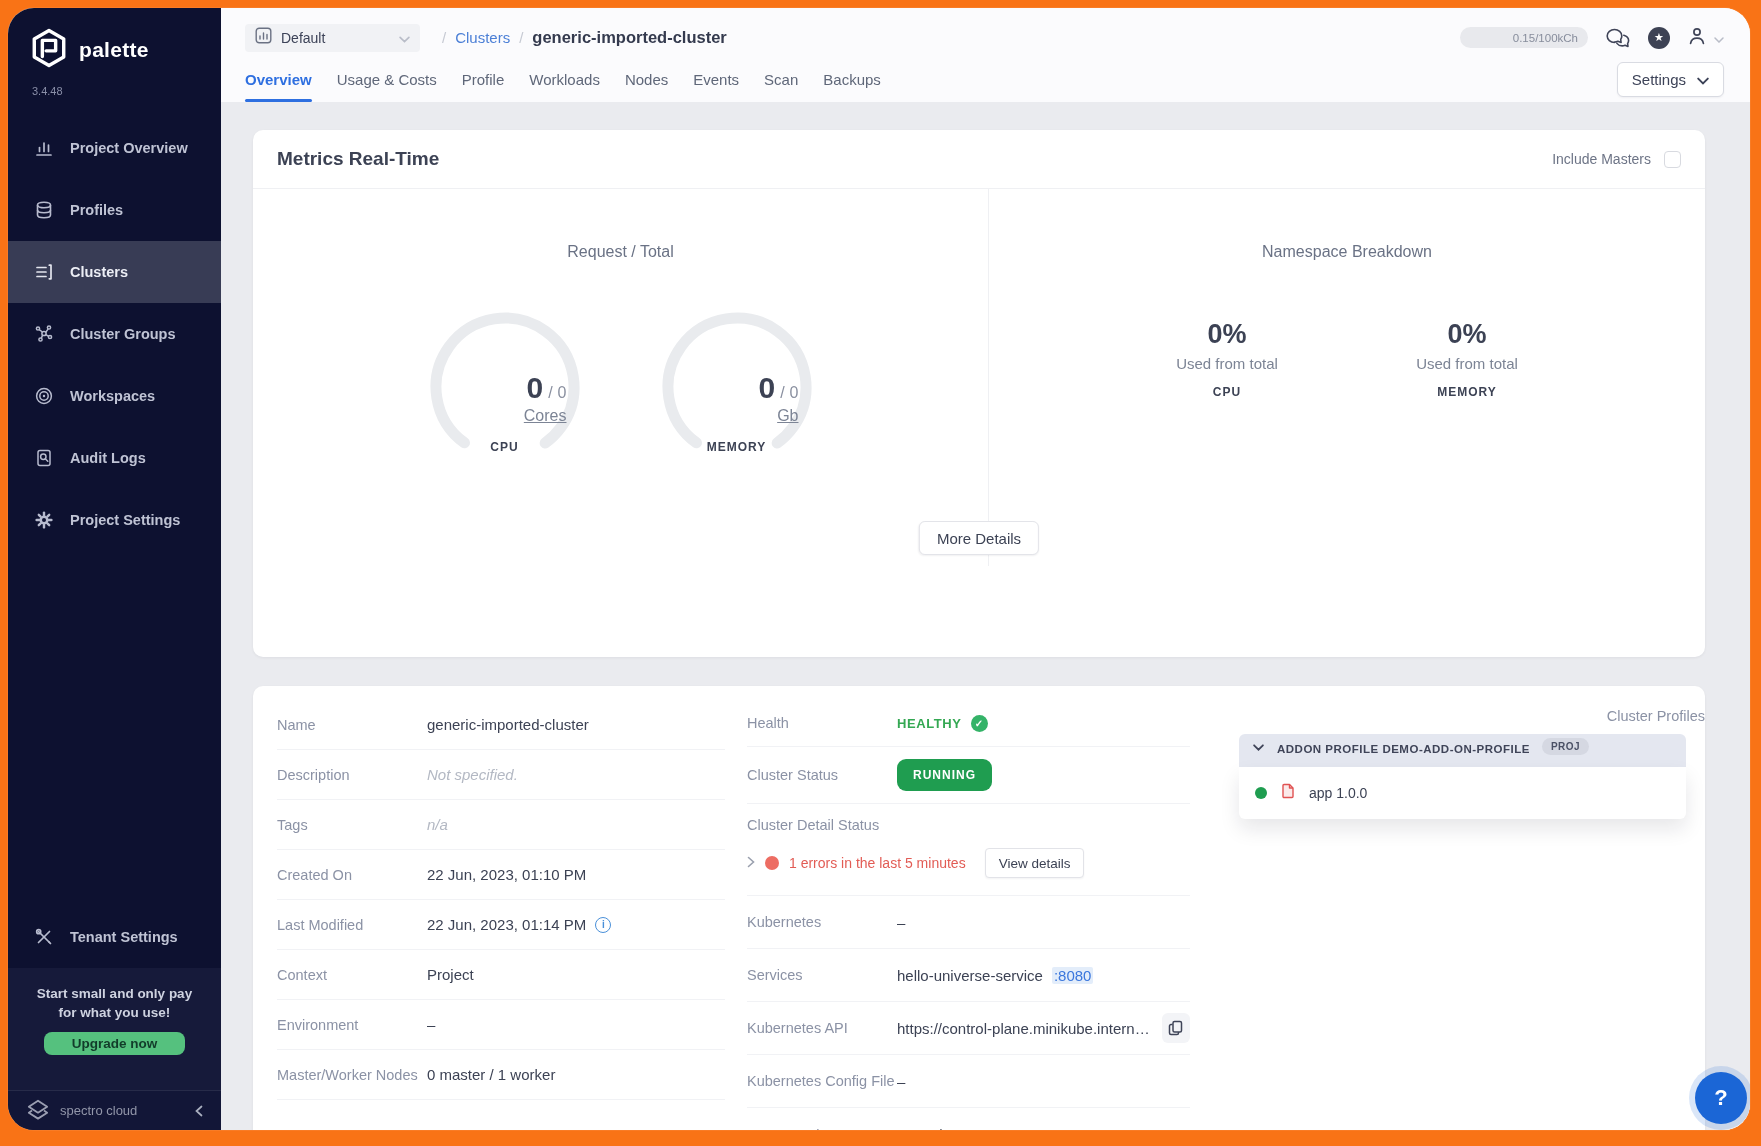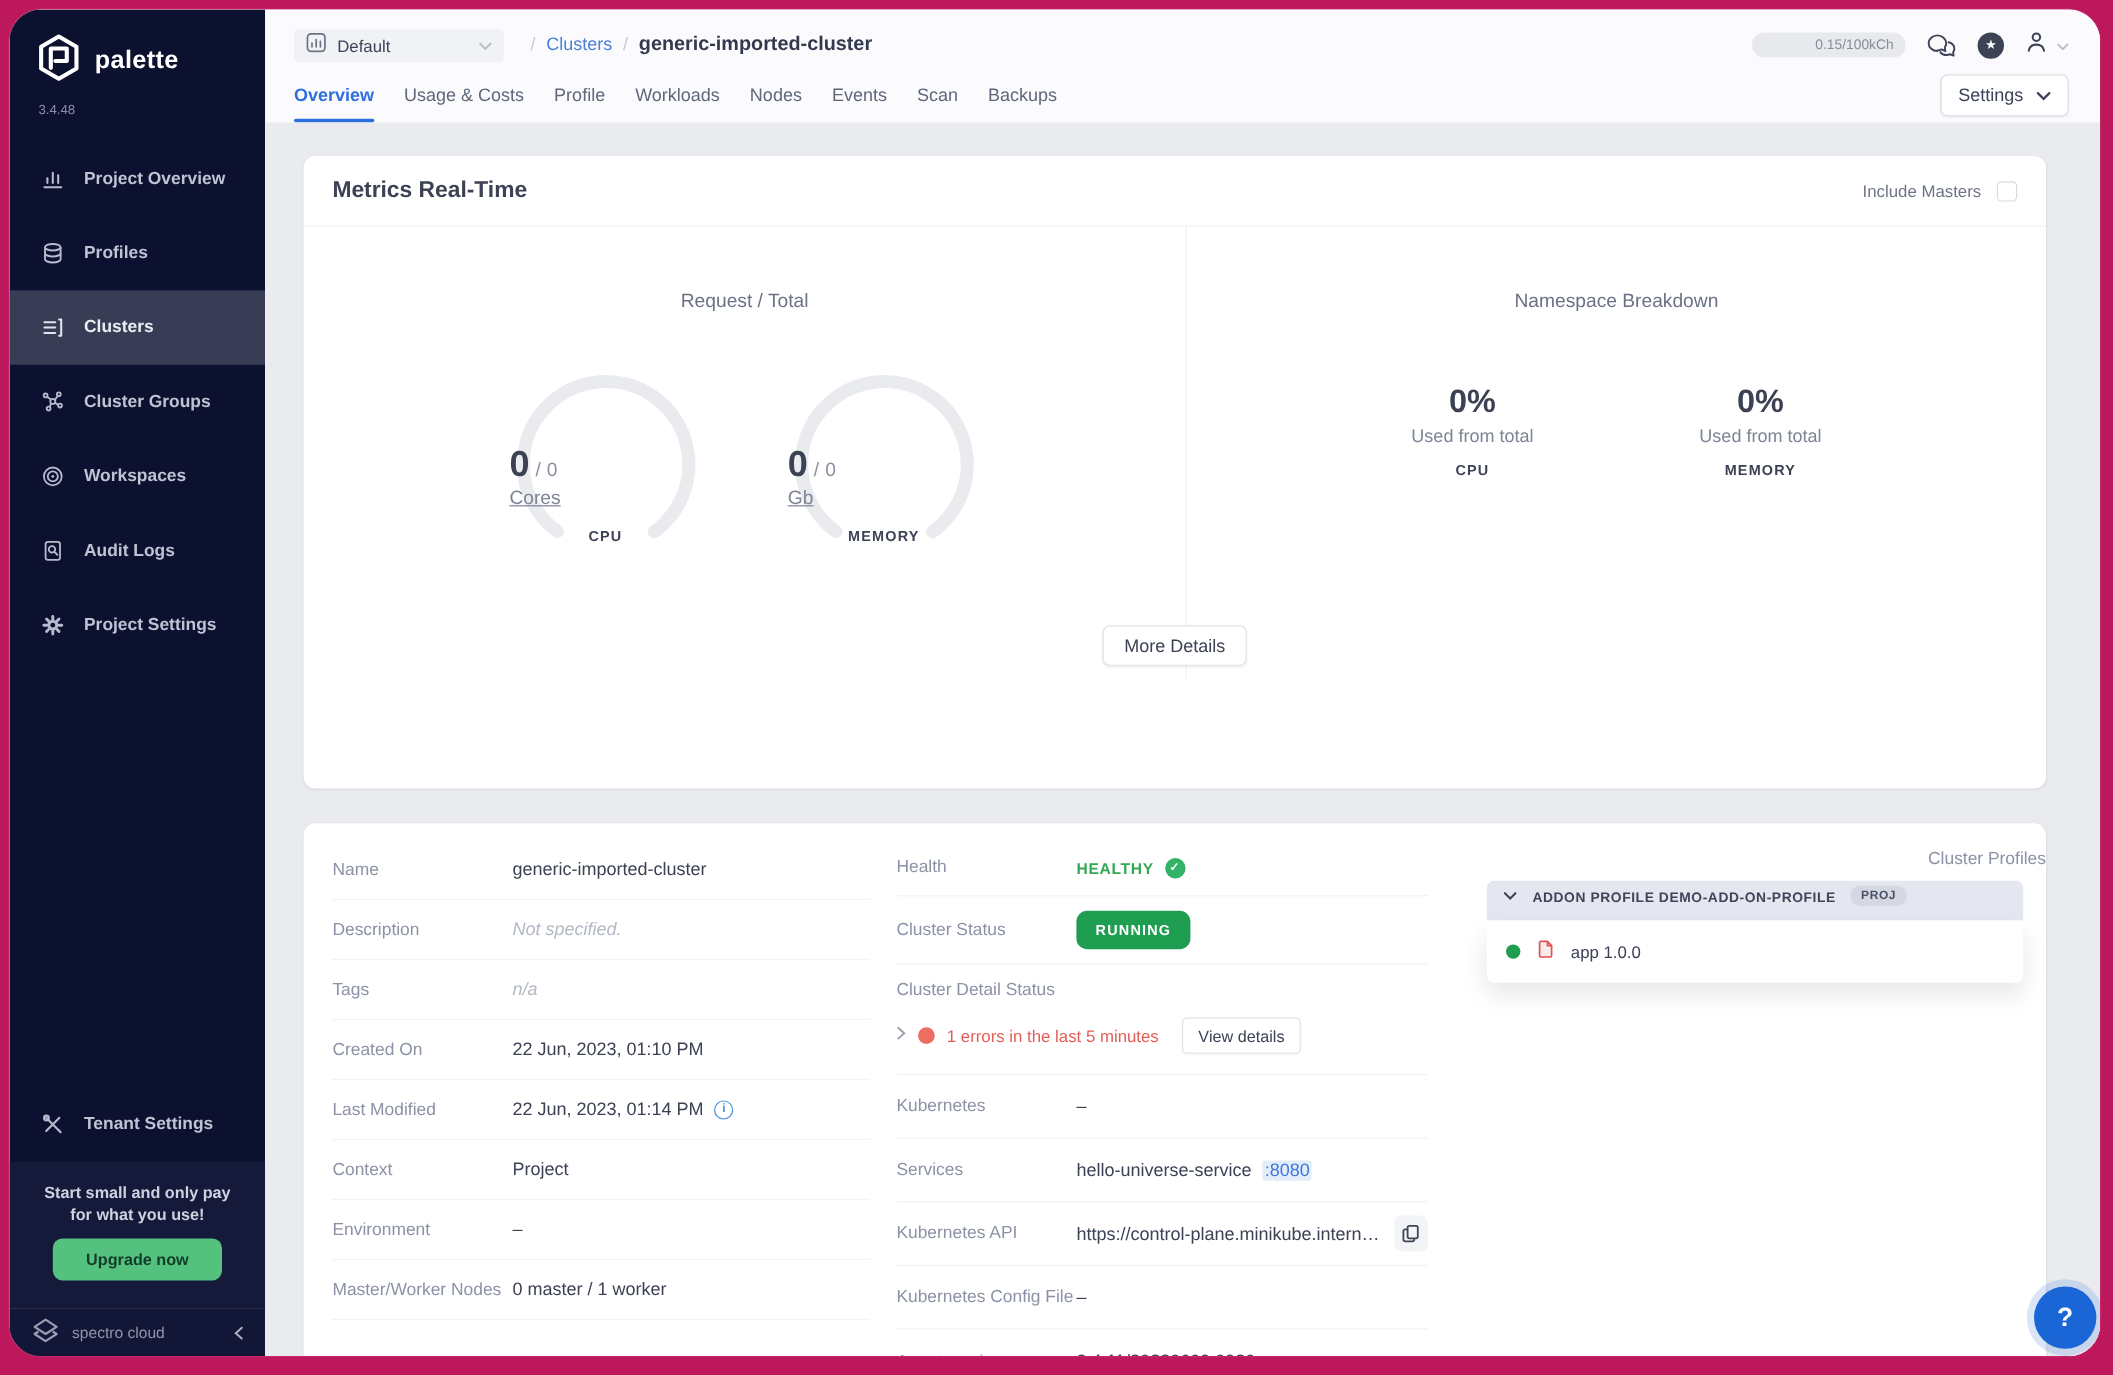--- a/index.html
+++ b/index.html
@@ -1,32 +1,32 @@
 <!DOCTYPE html>
 <html><head>
 <meta charset="utf-8">
 <style>
   * { margin:0; padding:0; box-sizing:border-box; }
   body { background:#000; font-family:"Liberation Sans", sans-serif; width:1761px; height:1146px; overflow:hidden; }
-  .frame { position:relative; width:1761px; height:1146px; background:#be185d; }
+  .frame { position:relative; width:1761px; height:1146px; background:#f97316; }
   .window { position:absolute; left:8px; top:8px; width:1742px; height:1122px; border-radius:26px; overflow:hidden; display:flex; background:#fbfbfd; box-shadow:0 0 0 1px rgba(255,255,255,.07); }
 
   
   .sidebar { width:213px; flex:none; background:#0d1130; display:flex; flex-direction:column; color:#c3c7d8; }
   .logo-row { display:flex; align-items:center; gap:11px; padding:20px 0 0 22px; }
   .logo-text { font-size:21px; font-weight:700; color:#fff; letter-spacing:.3px; }
   .version { padding:13px 0 0 24px; font-size:11px; color:#8a8fa8; }
   .nav { margin-top:20px; }
   .nav-item { height:62px; display:flex; align-items:center; gap:16px; padding:0 12px 0 26px; font-size:14.5px; font-weight:700; color:#bfc3d4; cursor:pointer; }
   .nav-item .nicon { width:20px; height:20px; flex:none; display:flex; align-items:center; justify-content:center; }
   .nav-item.active { background:#383c55; color:#eceef5; }
   .tenant-block { margin-top:auto; }
   .upsell { background:#161a3a; padding:16px 10px 0; text-align:center; height:122px; }
   .upsell-line { font-size:13.5px; font-weight:700; color:#ced2e0; line-height:1.42; }
-  .upgrade-btn { margin-top:10px; background:#55c17e; border:none; border-radius:8px; height:35px; padding:0 28px; font-size:13.5px; font-weight:700; color:#123c2a; cursor:pointer; font-family:inherit; }
+  .upgrade-btn { margin-top:10px; background:#55c17e; border:none; border-radius:8px; height:23px; padding:0 28px; font-size:13.5px; font-weight:700; color:#123c2a; cursor:pointer; font-family:inherit; }
   .brand-row { height:40px; border-top:1px solid rgba(255,255,255,.09); background:#121637; display:flex; align-items:center; gap:10px; padding:0 18px; }
   .brand-text { font-size:13px; color:#9296a9; flex:1; }
   .collapse-btn { color:#aab0c0; display:flex; cursor:pointer; }
 
   
   .main { flex:1; display:flex; flex-direction:column; min-width:0; background:#fbfbfd; }
   .topbar { height:49px; flex:none; display:flex; align-items:center; padding:10px 26px 0 24px; }
   .proj-select { width:175px; height:28px; background:#f1f2f5; border-radius:4px; display:flex; align-items:center; gap:9px; padding:0 10px; cursor:pointer; }
   .proj-label { font-size:14px; color:#3d4358; flex:1; }
   .crumbs { display:flex; align-items:center; gap:9px; margin-left:22px; font-size:15px; }
@@ -54,21 +54,21 @@
   .card-head { height:59px; display:flex; align-items:center; padding:0 24px; border-bottom:1px solid #eff0f3; }
   .card-title { font-size:19px; font-weight:700; color:#3c4254; }
   .include { margin-left:auto; display:flex; align-items:center; gap:13px; font-size:14px; color:#6d7486; }
   .checkbox { width:17px; height:17px; border:1.5px solid #d8dae0; border-radius:4px; background:#fff; cursor:pointer; }
   .card-body { display:flex; height:377px; }
   .half-left { width:736px; flex:none; border-right:1px solid #eff0f3; }
   .half-right { flex:1; }
   .sec-title { text-align:center; margin-top:54px; font-size:16px; color:#6a7285; }
   .gauges { display:flex; justify-content:center; gap:72px; margin-top:50px; }
   .gauge { width:160px; height:150px; position:relative; }
-  .g-text { position:absolute; top:60px; left:0; right:4px; text-align:left; }
+  .g-text { position:absolute; top:60px; left:0; right:18px; text-align:right; }
   .g-val { font-size:30px; font-weight:700; color:#3c4254; }
   .g-rest { font-size:16px; color:#8a90a0; margin-left:5px; }
   .g-unit { font-size:16px; color:#7c8495; margin-top:2px;text-decoration:underline; }
   .g-label { position:absolute; top:129px; left:0; right:0; text-align:center; font-size:12px; font-weight:700; letter-spacing:1px; color:#3c4254; }
   .stats { display:flex; justify-content:center; gap:90px; margin-top:58px; }
   .stat { width:150px; text-align:center; }
   .s-val { font-size:27px; font-weight:700; color:#3c4254; }
   .s-cap { font-size:15px; color:#7c8495; margin-top:5px; }
   .s-label { font-size:12px; font-weight:700; letter-spacing:1px; color:#3c4254; margin-top:13px; }
   .more-btn { position:absolute; left:50%; top:391px; transform:translateX(-50%); height:34px; padding:0 17px; background:#fff; border:1px solid #e3e4e9; border-radius:6px; font-size:15px; color:#3c4254; box-shadow:0 1px 2px rgba(16,24,40,.06); cursor:pointer; font-family:inherit; }

